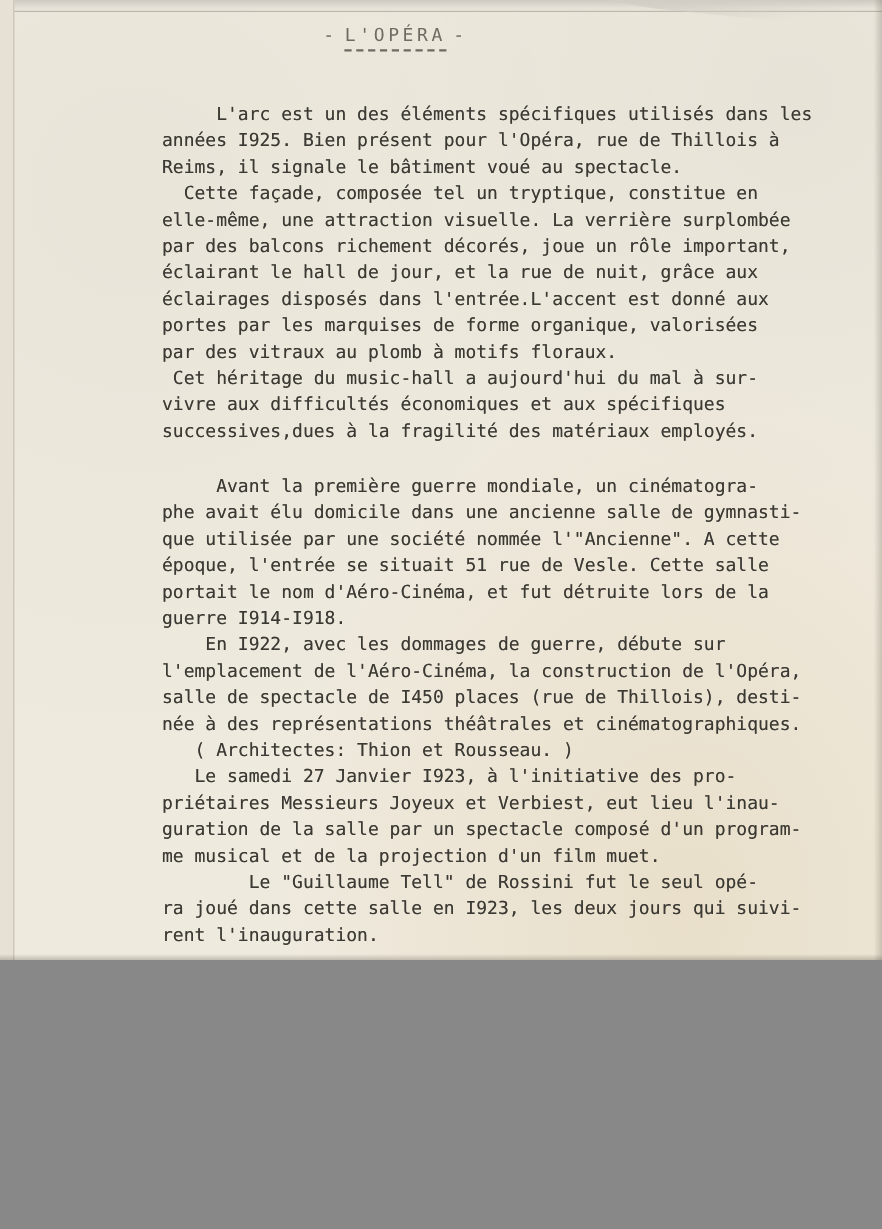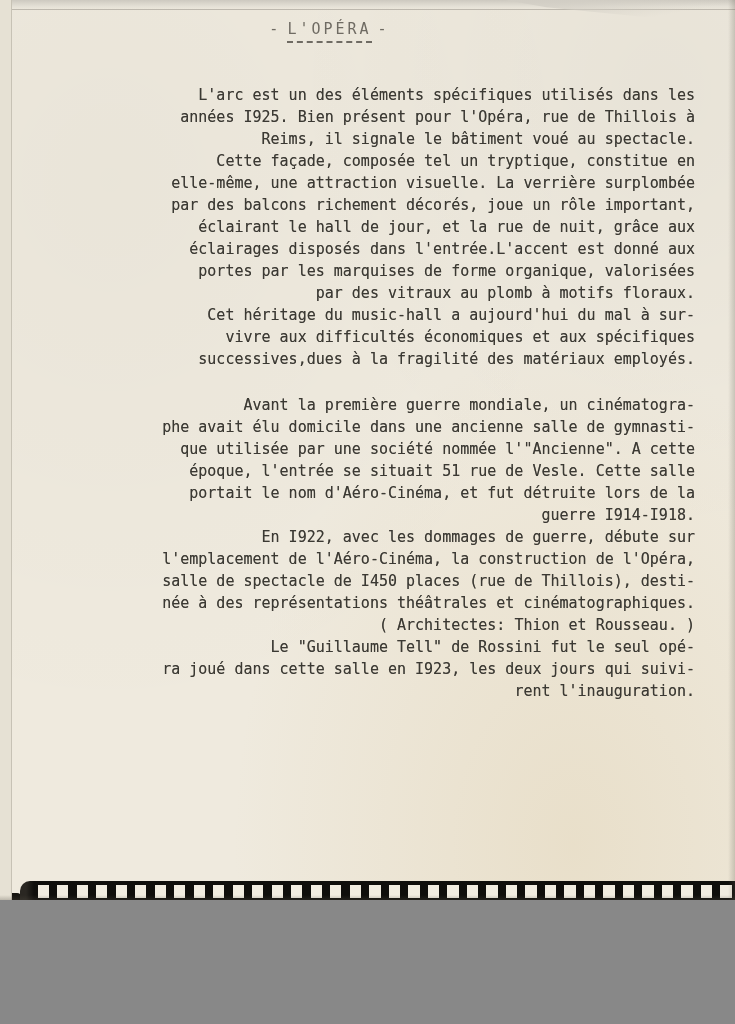--- a/index.html
+++ b/index.html
@@ -1,17 +1,17 @@
 <!DOCTYPE html>
 <html><head>
 <meta charset="utf-8">
 <style>
   html,body{margin:0;padding:0;background:#888;}
   .page{
-    position:relative;width:735px;height:900px;overflow:hidden;
+    position:relative;width:735px;height:800px;overflow:hidden;
     background:
       radial-gradient(ellipse at 78% 94%, rgba(210,184,130,.22), transparent 42%),
       radial-gradient(ellipse at 15% 20%, rgba(0,0,0,.025), transparent 55%),
       radial-gradient(ellipse at 90% 10%, rgba(0,0,0,.03), transparent 40%),
       #efeade;
     font-family:"DejaVu Sans Mono", monospace;
     color:#38362f;
   }
   
   .scan-edge-top{position:absolute;left:0;top:0;width:735px;height:9px;
@@ -31,21 +31,21 @@
     position:absolute;top:20px;left:0;width:100%;margin:0;
     text-align:center;transform:translateX(-38px);
     font-size:15px;font-weight:normal;color:#6f6b63;letter-spacing:3px;
   }
   .title .word{border-bottom:2px dashed #6f6b63;padding-bottom:3px;}
   .title .sep{padding:0 6px;}
   
   .body-text{position:absolute;left:135px;top:84px;width:560px;}
   .para{
     margin:0;white-space:pre;font-size:15px;line-height:22px;
-    color:#3b3933;text-shadow:0 0 .5px rgba(59,57,51,.55);text-align:right;
+    color:#3b3933;text-shadow:0 0 .5px rgba(59,57,51,.55);
   }
   .gap-before{margin-top:24px;}
   
   .film-tab{position:absolute;left:5px;top:893px;width:16px;height:96px;
     background:#16140f;border-radius:4px;}
   .film-tab-low{position:absolute;left:0px;top:962px;width:10px;height:48px;
     background:#23201a;border-radius:2px;}
   .filmstrip{position:absolute;left:20px;right:0;top:881px;height:113px;
     background:linear-gradient(90deg,#2a2722 0 6px,#0f0e0b 14px),#0f0e0b;
     border-radius:10px 0 0 10px;}
@@ -82,20 +82,24 @@
 phe avait élu domicile dans une ancienne salle de gymnasti-
 que utilisée par une société nommée l'"Ancienne". A cette
 époque, l'entrée se situait 51 rue de Vesle. Cette salle
 portait le nom d'Aéro-Cinéma, et fut détruite lors de la
 guerre I914-I918.</p>
     <p class="para">    En I922, avec les dommages de guerre, débute sur
 l'emplacement de l'Aéro-Cinéma, la construction de l'Opéra,
 salle de spectacle de I450 places (rue de Thillois), desti-
 née à des représentations théâtrales et cinématographiques.
    ( Architectes: Thion et Rousseau. )</p>
+    <p class="para">   Le samedi 27 Janvier I923, à l'initiative des pro-
+priétaires Messieurs Joyeux et Verbiest, eut lieu l'inau-
+guration de la salle par un spectacle composé d'un program-
+me musical et de la projection d'un film muet.</p>
     <p class="para">        Le "Guillaume Tell" de Rossini fut le seul opé-
 ra joué dans cette salle en I923, les deux jours qui suivi-
 rent l'inauguration.</p>
   </div>
 
   <div class="film-tab"></div>
   <div class="film-tab-low"></div>
 
   <div class="filmstrip">
     <div class="sprockets top"></div>

